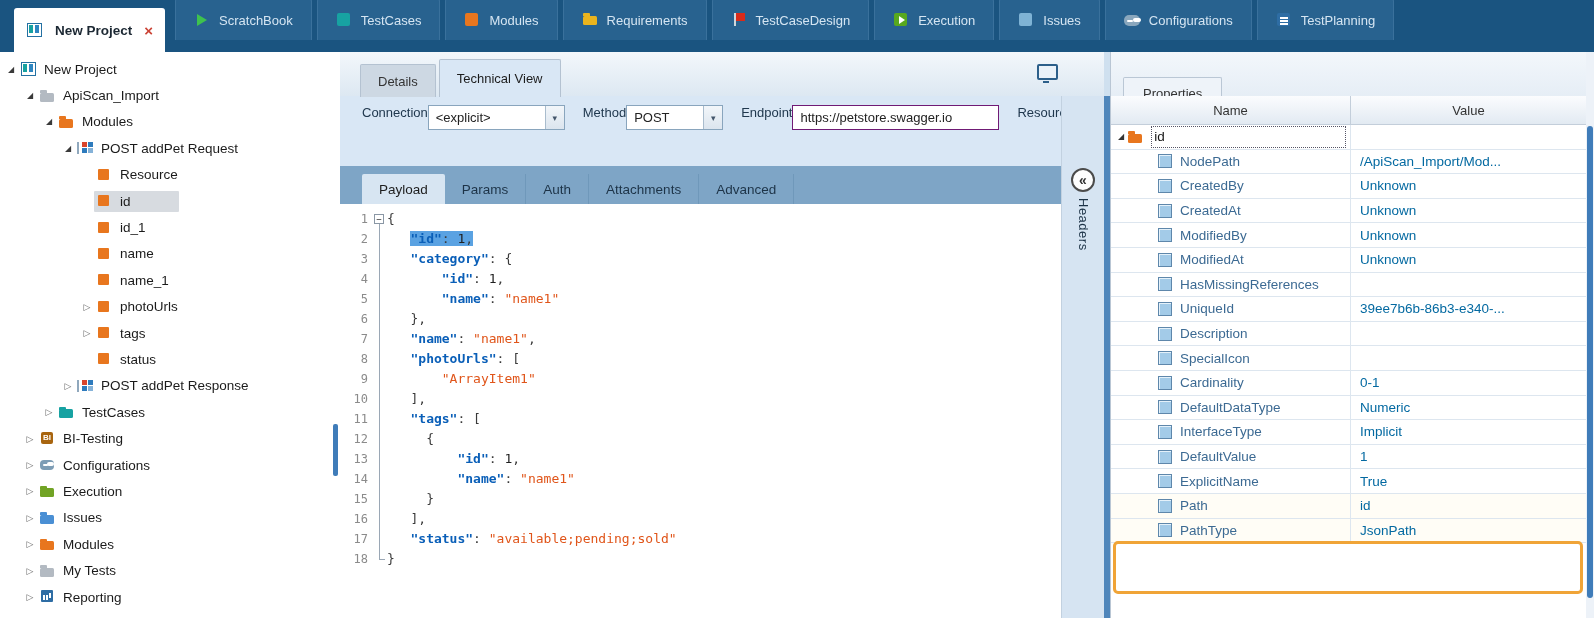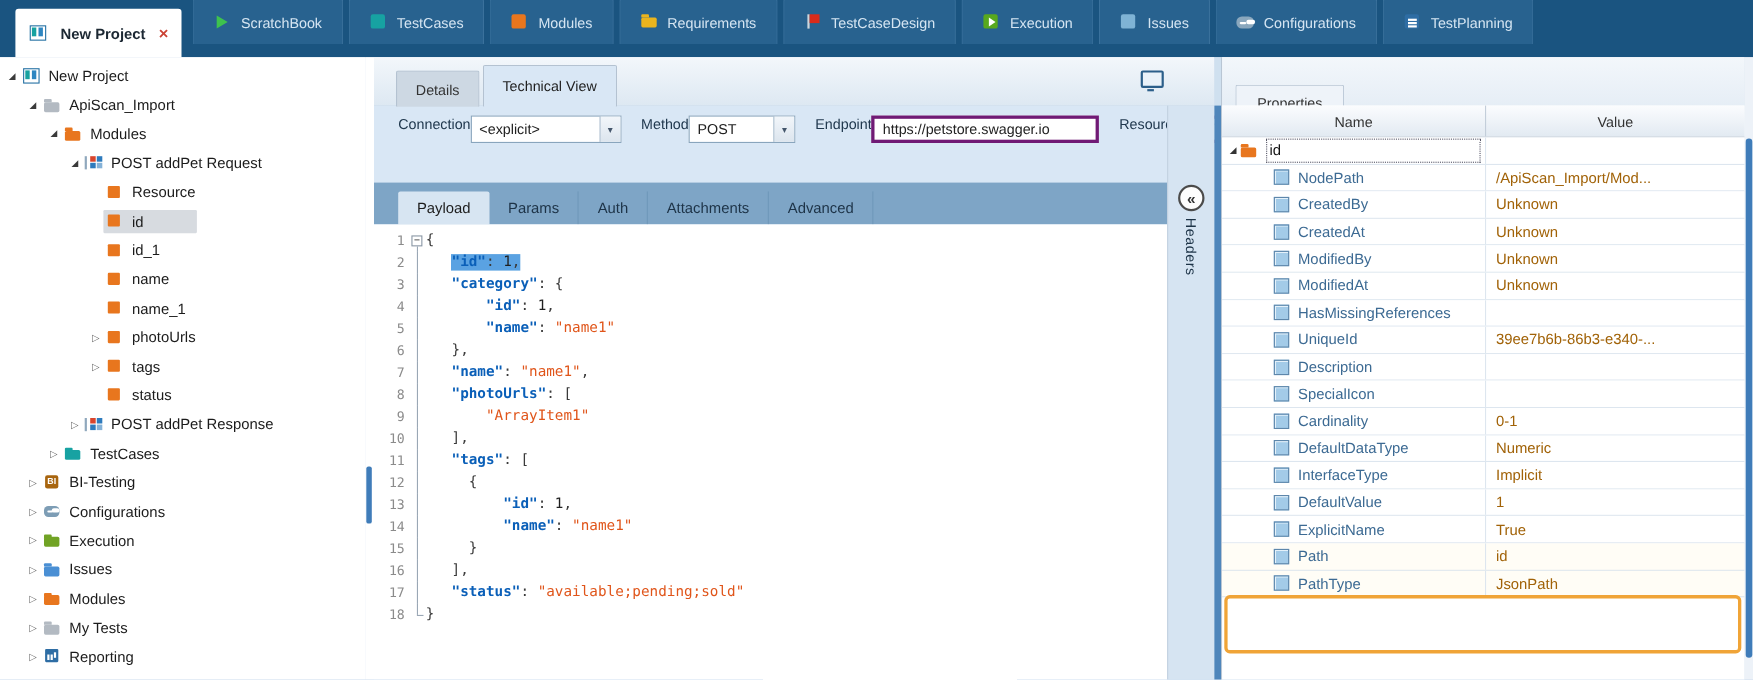--- a/index.html
+++ b/index.html
@@ -68,21 +68,21 @@
   .monitor{position:absolute;right:46px;top:12px;width:17px;height:12px;border:2px solid #2c5f8a;border-radius:2px;background:#eaf2f9;}
   .monitor::after{content:"";position:absolute;left:4px;bottom:-5px;width:6px;height:2.5px;background:#2c5f8a;}
 
   .conn{position:absolute;top:44px;left:0;right:42px;height:70px;background:#d9e7f5;display:flex;gap:18px;padding:9px 0 0 22px;box-sizing:border-box;}
   .fgroup{display:flex;flex-direction:row;}
   .flabel{font-size:13px;color:#20384e;margin-bottom:7px;}
   .fctrl{height:25px;box-sizing:border-box;}
   .select{display:flex;align-items:stretch;background:#fff;border:1px solid #89a5bd;}
   .select .val{flex:1;display:flex;align-items:center;padding:0 7px;font-size:13px;color:#222;}
   .select .dd{width:18px;border-left:1px solid #a9bccd;background:linear-gradient(#f2f6fa,#dce5ee);display:flex;align-items:center;justify-content:center;font-size:9px;color:#44566b;}
-  .tinput{background:#fff;border:3px solid #701a75;padding:0 7px;font-size:13px;color:#222;font-family:"Liberation Sans",sans-serif;}
+  .tinput{background:#fff;border:1px solid #701a75;padding:0 7px;font-size:13px;color:#222;font-family:"Liberation Sans",sans-serif;}
   #fields .fgroup:nth-child(1) .fctrl{width:137px;}
   #fields .fgroup:nth-child(2) .fctrl{width:97px;}
   #fields .fgroup:nth-child(3) .fctrl{width:207px;}
   #fields .fgroup:nth-child(4) .fctrl{width:192px;}
 
   .ptabs{position:absolute;top:114px;left:0;right:42px;height:38px;background:#7ea5c6;display:flex;align-items:flex-end;padding-left:22px;box-sizing:border-box;}
   .ptab{height:30px;display:flex;align-items:center;padding:0 17px;font-size:13.5px;color:#1d3347;border-right:1px solid #6f98ba;box-sizing:border-box;}
   .ptab.active{background:#d7e5f2;border-radius:2px 2px 0 0;color:#1d1d1d;border-right:none;}
 
   .editor{position:absolute;top:152px;left:0;right:42px;bottom:0;background:#fff;padding-top:5px;font-family:"DejaVu Sans Mono",monospace;overflow:hidden;box-sizing:border-box;}
@@ -111,21 +111,21 @@
   .props-tab{position:absolute;left:12px;bottom:0;height:31px;padding:0 19px;display:flex;align-items:center;background:#eef3f9;border:1px solid #bac7d5;border-bottom:none;border-radius:2px 2px 0 0;font-size:13px;color:#333;box-sizing:border-box;}
   .ptable{position:absolute;top:44px;left:0;right:0;bottom:0;background:#fff;}
   .phead{height:28px;display:flex;background:linear-gradient(#fbfcfe,#e2eaf2);border-bottom:1px solid #c3ceda;}
   .phead>div{display:flex;align-items:center;justify-content:center;font-size:13px;color:#333;}
   .ph-name{width:240px;border-right:1px solid #c3ceda;box-sizing:border-box;}
   .ph-value{flex:1;}
   .prows{position:relative;}
   .prow{height:24.6px;display:flex;border-bottom:1px solid #dde6ef;box-sizing:border-box;background:#fff;}
   .prow.hl{background:#fffdf6;}
   .cn{width:240px;flex:none;display:flex;align-items:center;padding-left:7px;border-right:1px solid #dde6ef;box-sizing:border-box;overflow:hidden;}
-  .cv{flex:1;display:flex;align-items:center;padding-left:9px;font-size:13.5px;color:#a16207;white-space:nowrap;overflow:hidden;}
+  .cv{flex:1;display:flex;align-items:center;padding-left:9px;font-size:13.5px;color:#0369a1;white-space:nowrap;overflow:hidden;}
   .pname{font-size:13.5px;color:#3c6a93;white-space:nowrap;}
   .prow.root .pname{color:#141414;}
   .parrow{font-size:8px;color:#333;margin-right:3px;flex:none;}
   .focusbox{flex:1;align-self:stretch;margin:1px 4px 1px 2px;border:1px dotted #556;display:flex;align-items:center;padding-left:2px;box-sizing:border-box;}
   .pic{width:12px;height:12px;flex:none;margin-left:40px;margin-right:8px;background:#a3cbe8;border:1px solid #5e87ab;box-shadow:inset 1px 1px 0 #e4f1fa;box-sizing:content-box;}
   #hlbox{position:absolute;left:2px;right:3px;border:3px solid #f0a437;border-radius:5px;pointer-events:none;z-index:4;box-sizing:border-box;}
 
   
   .sb-tree{position:absolute;left:332px;top:52px;width:8px;bottom:0;background:#fff;}
   .sb-tree .thumb{position:absolute;left:1px;top:372px;width:5px;height:52px;background:#3f7cb9;border-radius:2px;}

